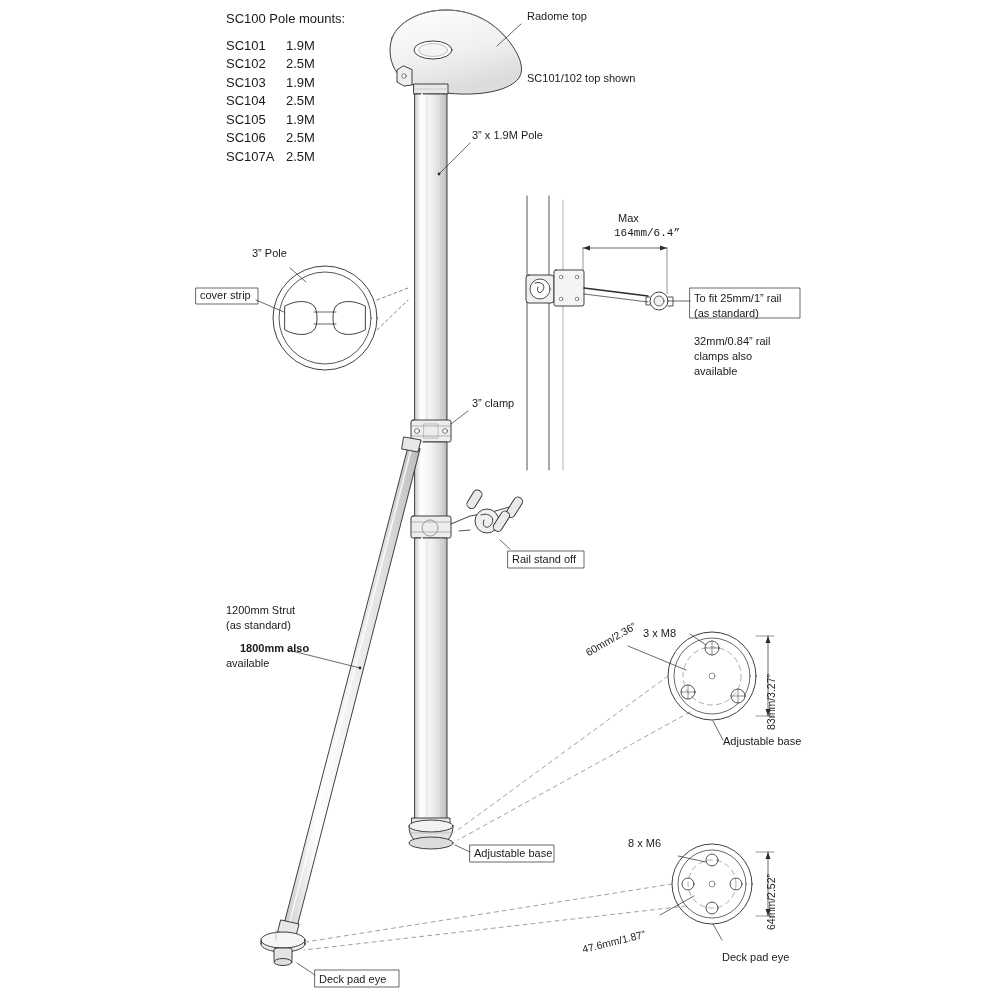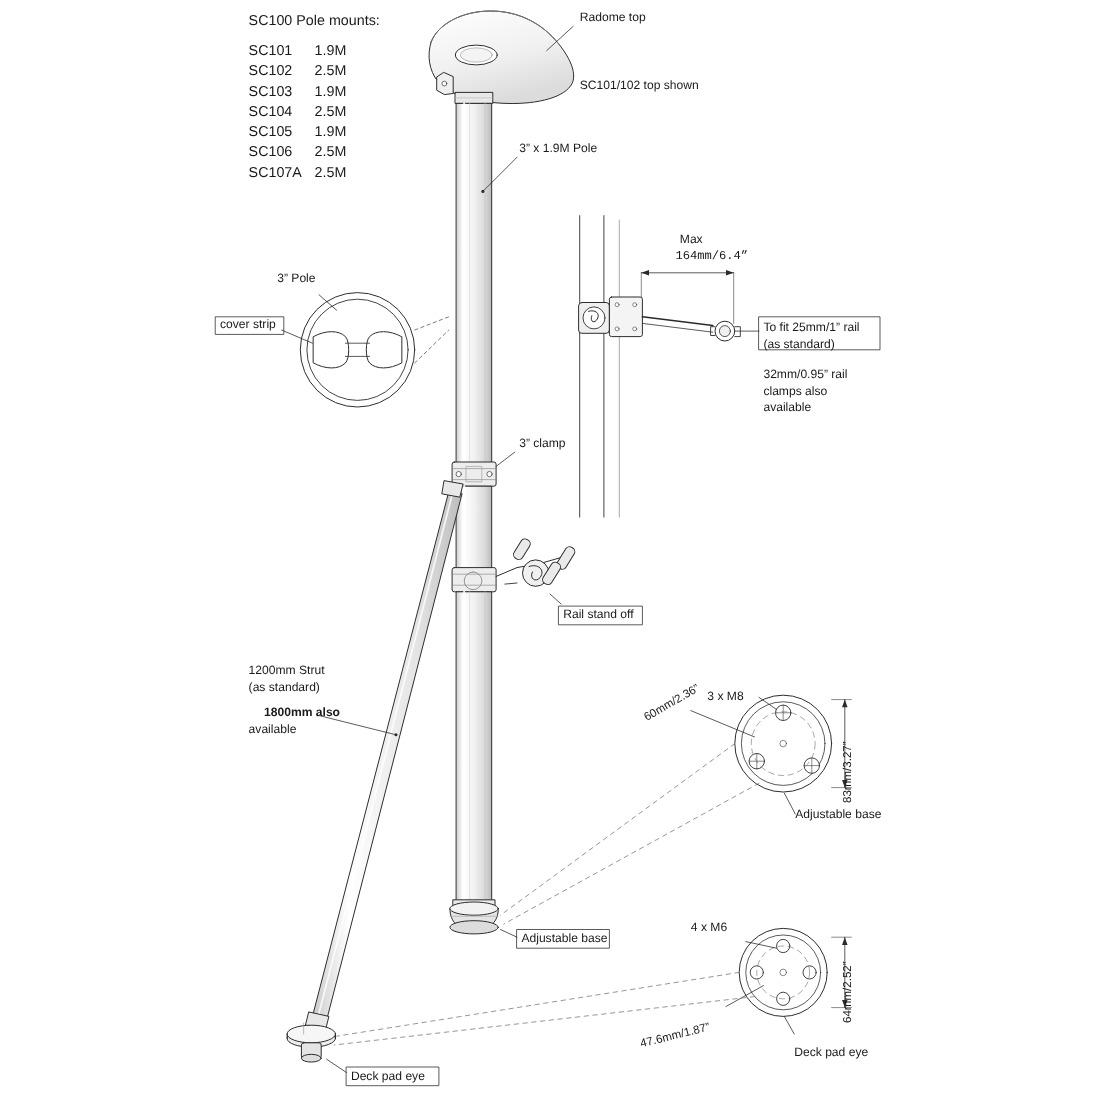--- a/index.html
+++ b/index.html
@@ -312,38 +312,38 @@
 <div class="lbl" style="left:472px; top:128px;">3” x 1.9M Pole</div>
 
 <div class="lbl" style="left:252px; top:246px;">3” Pole</div>
 <div class="lbl" style="left:200px; top:288px;">cover strip</div>
 
 <div class="lbl" style="left:602px; top:211px;margin-left:16px;">Max</div>
 <div class="lbl" style="left:614px; top:226px;font-family:Liberation Mono, monospace;">164mm/6.4”</div>
 
 <div class="lbl" style="left:694px; top:291px;">To fit 25mm/1” rail</div>
 <div class="lbl" style="left:694px; top:306px;">(as standard)</div>
-<div class="lbl" style="left:694px; top:334px;">32mm/0.95” rail</div>
+<div class="lbl" style="left:694px; top:334px;">32mm/0.84” rail</div>
 <div class="lbl" style="left:694px; top:349px;">clamps also</div>
 <div class="lbl" style="left:694px; top:364px;">available</div>
 
 <div class="lbl" style="left:472px; top:396px;">3” clamp</div>
 
 <div class="lbl" style="left:512px; top:552px;">Rail stand off</div>
 
 <div class="lbl" style="left:226px; top:603px;">1200mm Strut</div>
 <div class="lbl" style="left:226px; top:618px;">(as standard)</div>
 <div class="lbl" style="left:240px; top:641px;font-weight:bold;">1800mm also</div>
 <div class="lbl" style="left:226px; top:656px;">available</div>
 
 <div class="lbl" style="left:643px; top:626px;">3 x M8</div>
 <div class="lbl sm rot-neg30" style="left:590px; top:645px;">60mm/2.36”</div>
 <div class="lbl sm rot-neg90" style="left:778px; top:716px;">83mm/3.27”</div>
 <div class="lbl" style="left:723px; top:734px;">Adjustable base</div>
 
 <div class="lbl" style="left:474px; top:846px;">Adjustable base</div>
 
-<div class="lbl" style="left:628px; top:836px;">4 x M6</div>
+<div class="lbl" style="left:628px; top:836px;">8 x M6</div>
 <div class="lbl sm rot-neg15" style="left:584px; top:942px;">47.6mm/1.87”</div>
 <div class="lbl sm rot-neg90" style="left:778px; top:916px;">64mm/2.52”</div>
 <div class="lbl" style="left:722px; top:950px;">Deck pad eye</div>
 
 <div class="lbl" style="left:319px; top:972px;">Deck pad eye</div>
 
 </body></html>

